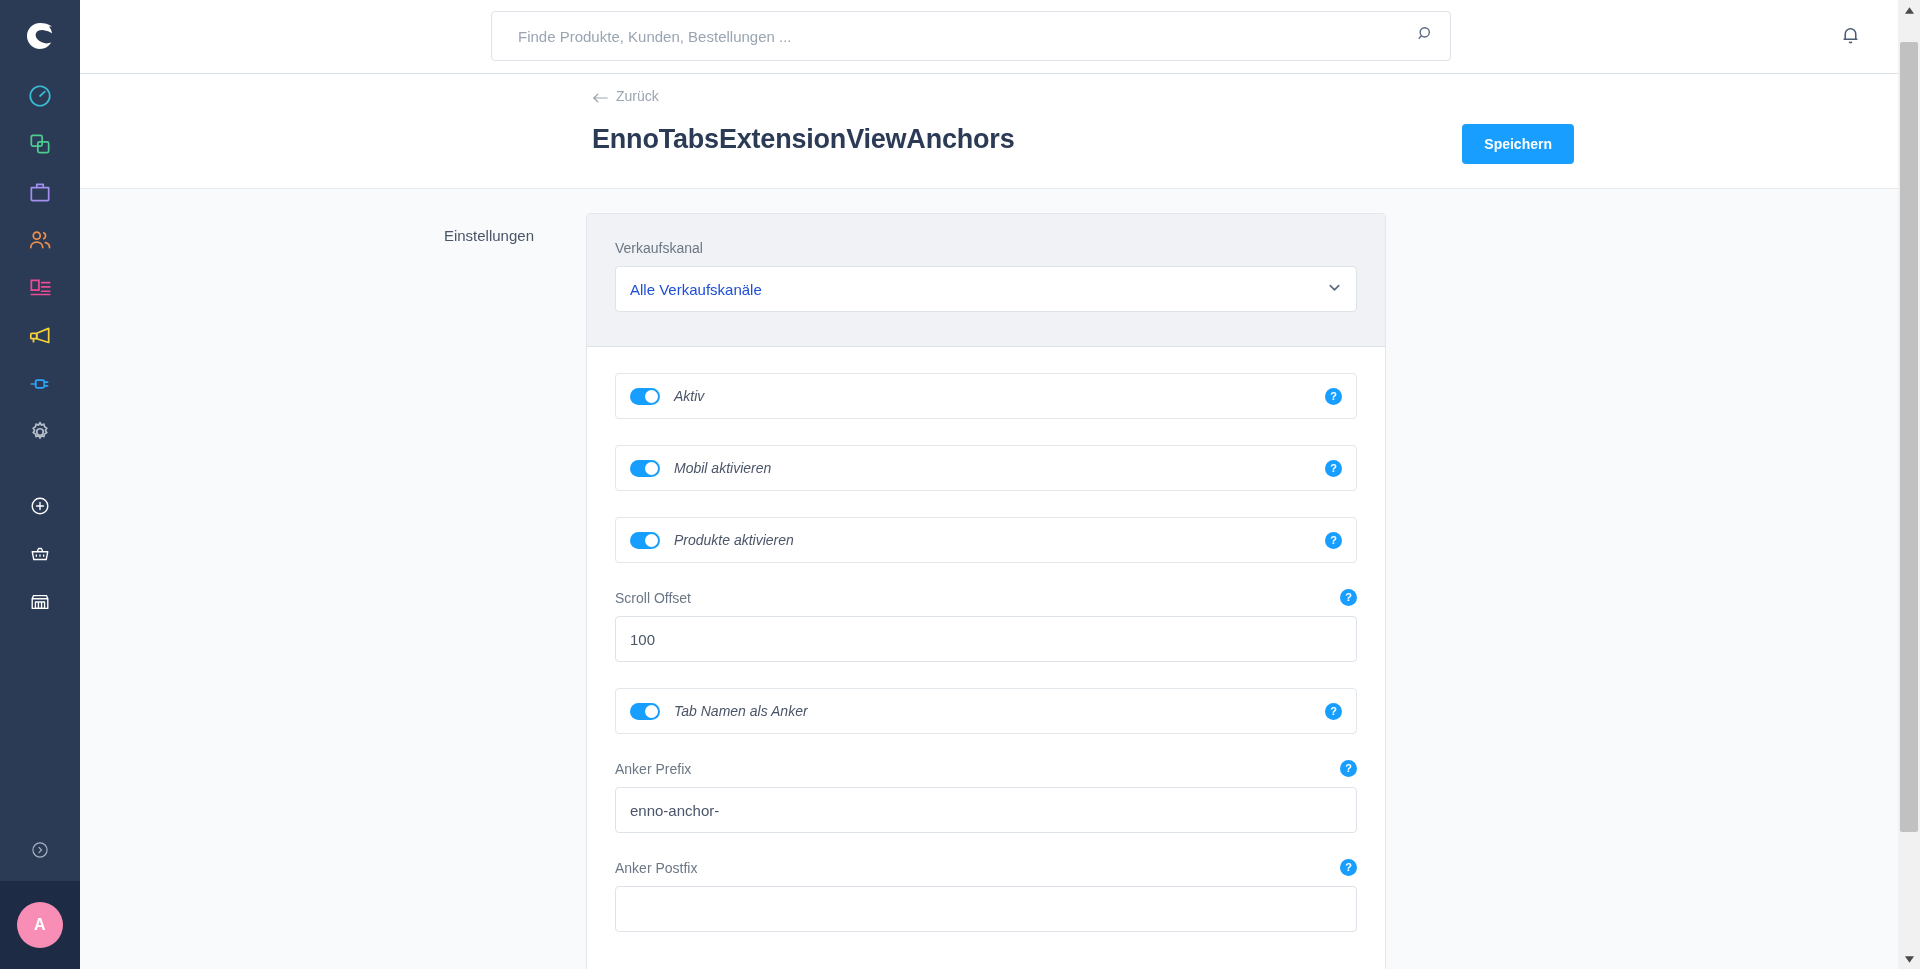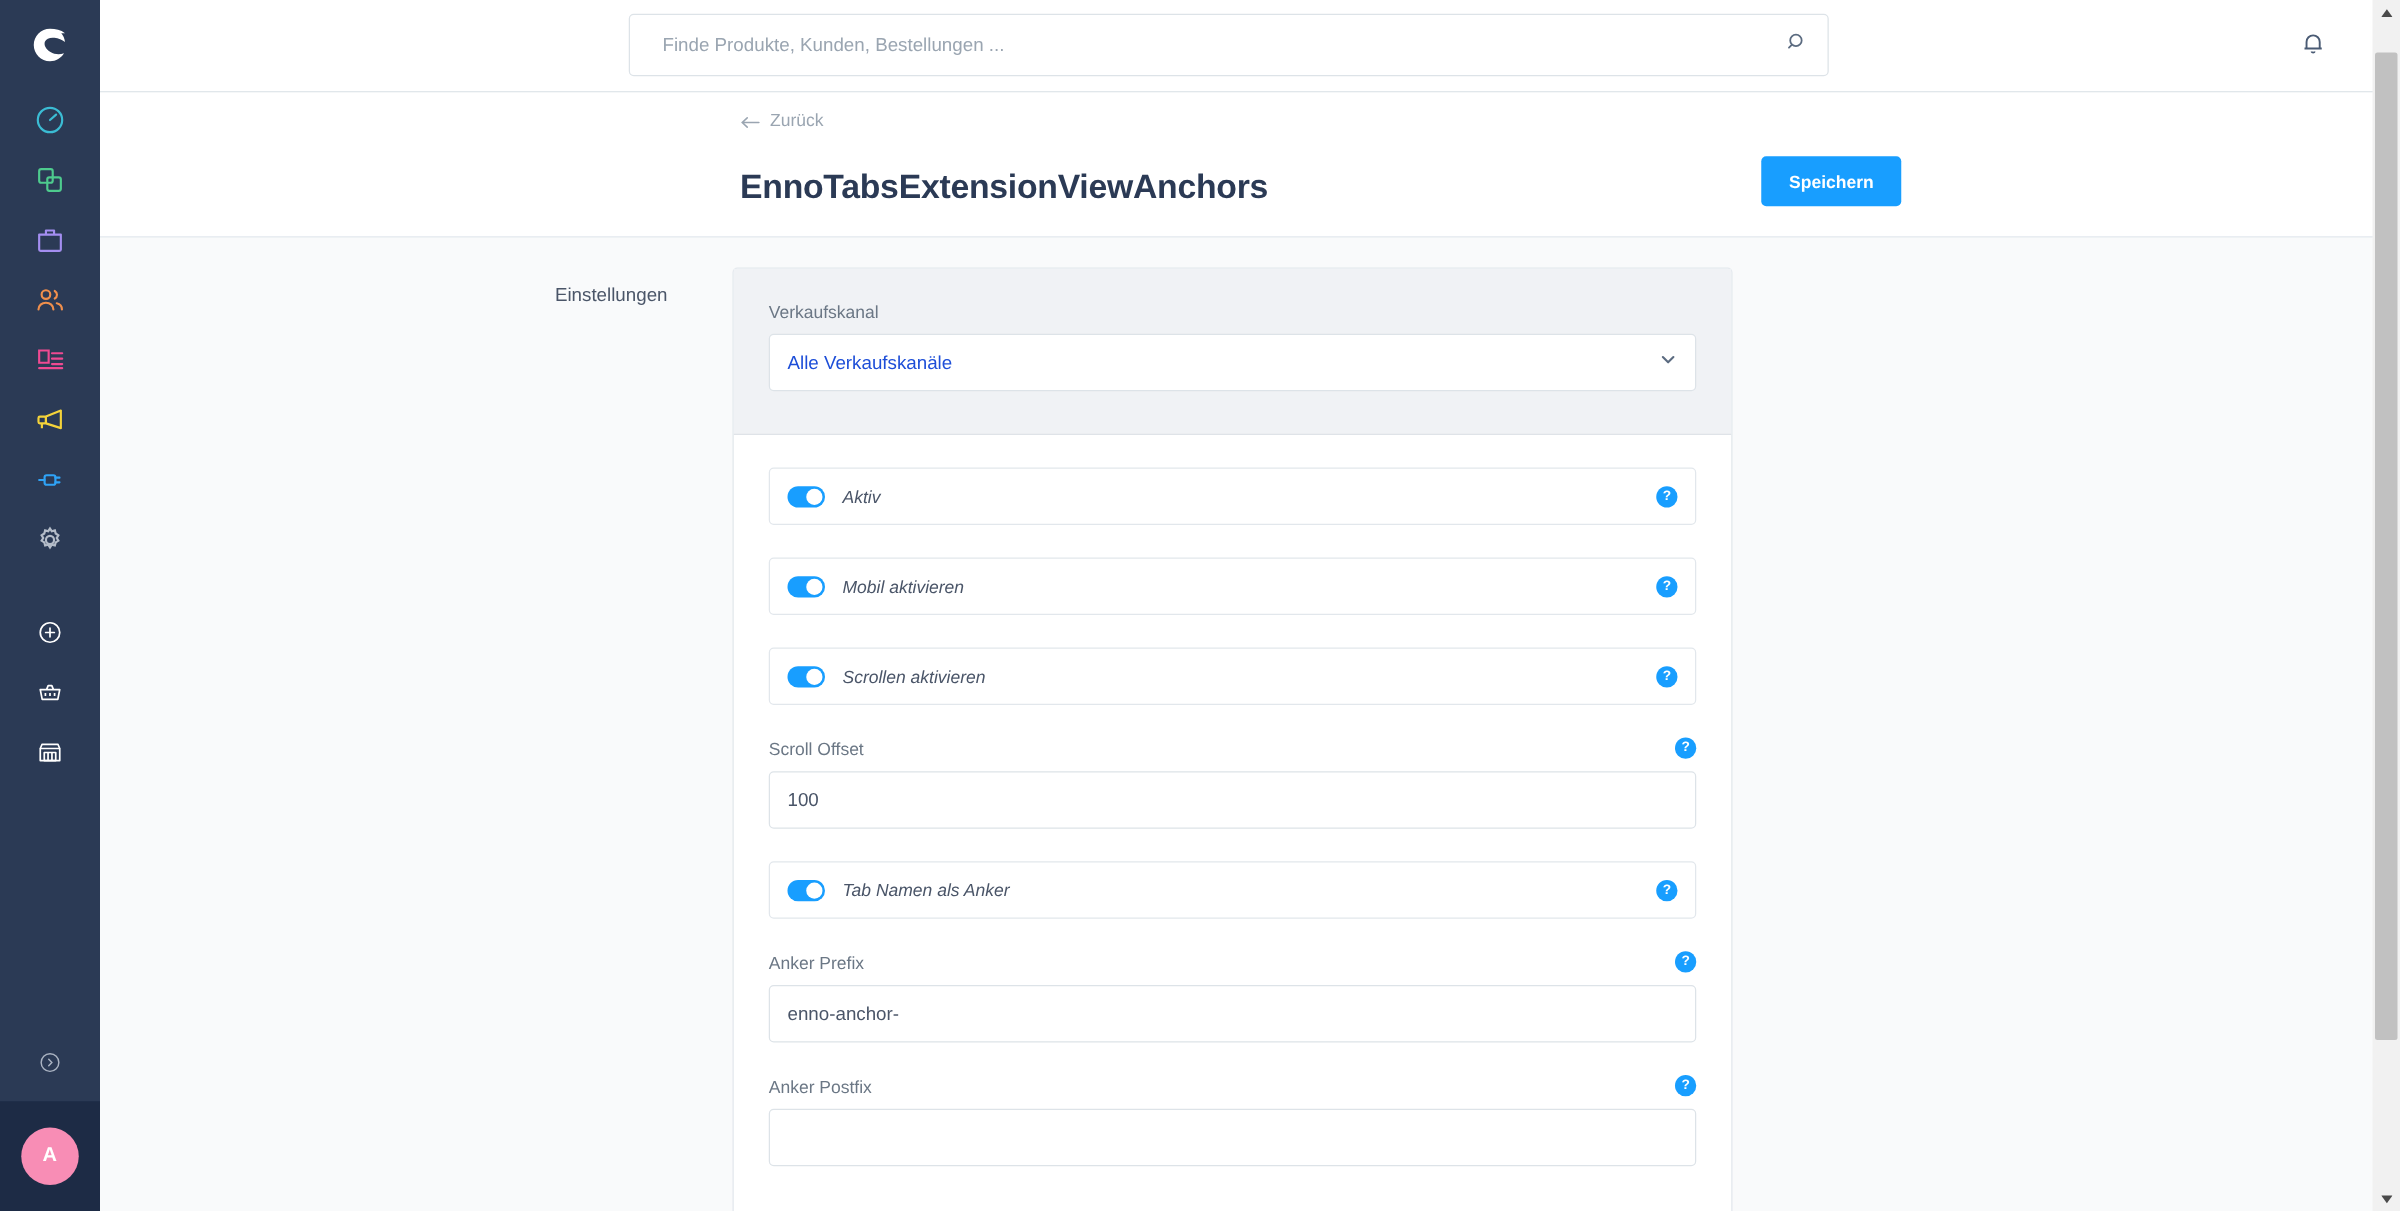--- a/index.html
+++ b/index.html
@@ -61,21 +61,21 @@
 
   
   .topbar {
     height: 74px; background: #ffffff;
     border-bottom: 1px solid #d8dfe5;
     display: flex; align-items: center;
     position: relative;
     flex: 0 0 74px;
   }
   .search-wrap {
-    position: absolute; left: 423px; top: 11px;
+    position: absolute; left: 411px; top: 11px;
     width: 960px; height: 58px;
   }
   .search-box {
     width: 100%; height: 50px;
     background: #ffffff;
     border: 1px solid #dde3e8;
     border-radius: 4px;
     display: flex; align-items: center;
     padding: 0 14px 0 26px;
   }
@@ -95,23 +95,23 @@
     flex: 0 0 auto;
     position: relative;
   }
   .back-link {
     display: inline-flex; align-items: flex-end; gap: 8px;
     margin: 14px 0 0 512px;
     color: #9aa5b1; font-size: 14px;
     cursor: pointer; text-decoration: none;
   }
   .page-title-row {
-    display: flex; align-items: flex-end;
+    display: flex; align-items: flex-start;
     margin: 16px 0 0 0;
-    padding-left: 512px; padding-right: 104px;
+    padding-left: 512px; padding-right: 51px;
   }
   .page-title {
     font-size: 27px; font-weight: 700; color: #2b3a55;
     letter-spacing: -0.2px;
     flex: 1 1 auto;
   }
   .btn-primary {
     background: #189eff; color: #ffffff;
     border: 0; border-radius: 4px;
     font-family: "Liberation Sans", sans-serif;
@@ -405,21 +405,21 @@
                   <span class="knob"></span>
                 </div>
               <span class="switch-label">Mobil aktivieren</span>
               <span class="help-badge">?</span>
             </div>
 
             <div class="switch-row">
               <div class="switch">
                   <span class="knob"></span>
                 </div>
-              <span class="switch-label">Scrollen aktivieren</span>
+              <span class="switch-label">Produkte aktivieren</span>
               <span class="help-badge">?</span>
             </div>
 
             <div class="field-block">
               <div class="field-label">
                 <span>Scroll Offset</span>
                 <span class="help-badge">?</span>
               </div>
               <input class="text-input" type="text" value="100" style="">
             </div>

